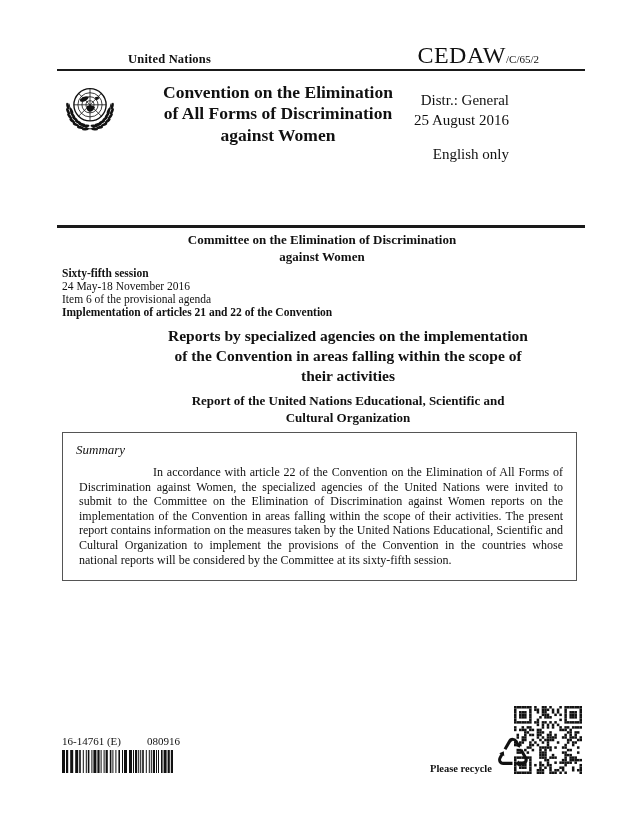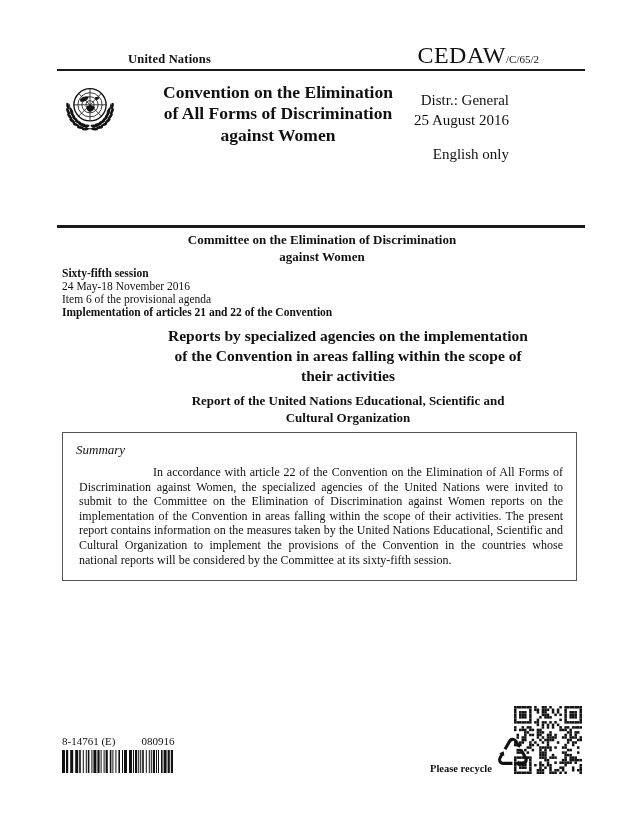--- a/index.html
+++ b/index.html
@@ -125,21 +125,21 @@
 of the Convention in areas falling within the scope of
 their activities</div>
   <div class="abs report-subtitle pre">Report of the United Nations Educational, Scientific and
 Cultural Organization</div>
 
   <div class="abs summary-box">
     <div class="summary-label">Summary</div>
     <div class="summary-body">In accordance with article 22 of the Convention on the Elimination of All Forms of Discrimination against Women, the specialized agencies of the United Nations were invited to submit to the Committee on the Elimination of Discrimination against Women reports on the implementation of the Convention in areas falling within the scope of their activities. The present report contains information on the measures taken by the United Nations Educational, Scientific and Cultural Organization to implement the provisions of the Convention in the countries whose national reports will be considered by the Committee at its sixty-fifth session.</div>
   </div>
 
-  <div class="abs footer-id"><span>8-14761 (E)</span><span class="gap"></span><span>080916</span></div>
+  <div class="abs footer-id"><span>16-14761 (E)</span><span class="gap"></span><span>080916</span></div>
   <svg class="abs barcode" id="barcode-svg" viewBox="0 0 112 23" preserveAspectRatio="none" aria-hidden="true">
       <rect x="0" y="0" width="3" height="23" fill="#111"></rect>
       <rect x="4" y="0" width="2.2" height="23" fill="#111"></rect>
       <rect x="8.2" y="0" width="3" height="23" fill="#111"></rect>
       <rect x="13.2" y="0" width="3" height="23" fill="#111"></rect>
       <rect x="17.2" y="0" width="1.6" height="23" fill="#111"></rect>
       <rect x="20.8" y="0" width="1" height="23" fill="#111"></rect>
       <rect x="23.8" y="0" width="1" height="23" fill="#111"></rect>
       <rect x="25.8" y="0" width="1.6" height="23" fill="#111"></rect>
       <rect x="29.400000000000002" y="0" width="1" height="23" fill="#111"></rect>

